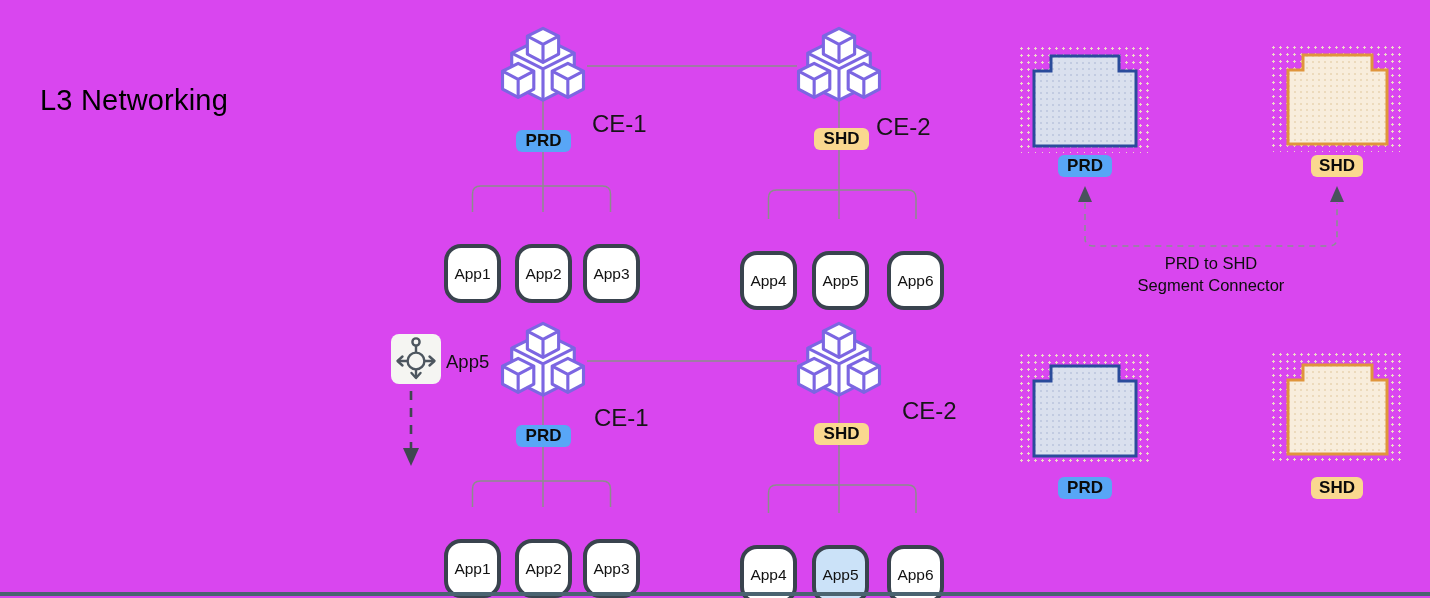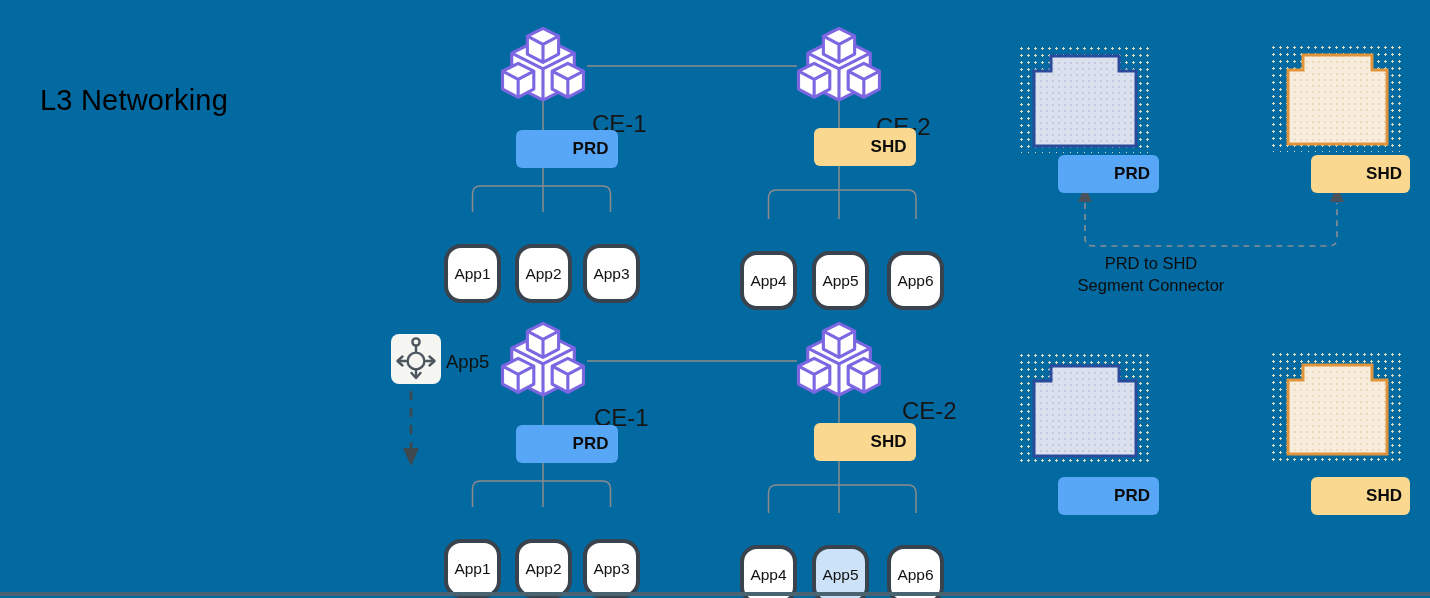--- a/index.html
+++ b/index.html
@@ -1,24 +1,24 @@
 <!DOCTYPE html>
 <html><head>
 <meta charset="utf-8">
 <style>
   html,body{margin:0;padding:0;background:#fff;}
   body{font-family:"Liberation Sans", sans-serif;}
-  #stage{position:relative;width:1430px;height:598px;background:#0369a1;overflow:hidden;}
+  #stage{position:relative;width:1430px;height:598px;background:#d946ef;overflow:hidden;}
   .layer-lines{position:absolute;left:0;top:0;z-index:1;}
   .node{position:absolute;z-index:3;}
   .row-title{position:absolute;z-index:3;font-size:29px;color:#000;letter-spacing:.2px;}
   .cluster-svg{position:absolute;z-index:2;}
   .ce-label{position:absolute;z-index:3;font-size:24px;color:#161616;}
-  .badge{position:absolute;z-index:4;height:38px;border-radius:6px;font-weight:bold;
-         font-size:17px;display:flex;align-items:center;justify-content:center;color:#0b0b0b;padding-left:47px;}
+  .badge{position:absolute;z-index:4;height:22px;border-radius:6px;font-weight:bold;
+         font-size:17px;display:flex;align-items:center;justify-content:center;color:#0b0b0b;}
   .badge.blue{background:#58A6F6;}
   .badge.yellow{background:#FAD88F;}
   .app{position:absolute;z-index:3;width:57px;height:59px;box-sizing:border-box;
        border:4.5px solid #39434E;border-radius:17px;background:#fff;
        display:flex;align-items:center;justify-content:center;font-size:15.5px;color:#111;margin-top:33px;}
   .app.highlight{background:#CBE2F8;}
   .texture{position:absolute;z-index:2;
        background-image:radial-gradient(#EFE9C6 1.1px, rgba(255,255,255,0) 1.2px);
        background-size:7px 7px;opacity:.9;}
   .seg-svg{position:absolute;z-index:3;}
@@ -116,21 +116,21 @@
     <path d="M19 2 H87 V17 H104 V92 H2 V17 H19 Z" fill="url(#dotsPRD)" stroke="#2A4B9B" stroke-width="3"></path>
   </svg>
   <div class="badge blue" style="left:1058px;top:155px;width:54px;">PRD</div>
 
   <div class="texture" style="left:1270px;top:44px;width:132px;height:108px;"></div>
   <svg class="seg-svg" style="left:1286px;top:53px;" width="103" height="93" viewBox="0 0 103 93">
     <path d="M17 2 H86 V17 H101 V91 H2 V17 H17 Z" fill="url(#dotsSHD)" stroke="#E0953C" stroke-width="3"></path>
   </svg>
   <div class="badge yellow" style="left:1311px;top:155px;width:52px;">SHD</div>
 
-  <div class="conn-label" style="left:1040px;top:253px;width:222px;text-align:center;">
+  <div class="conn-label" style="left:1100px;top:253px;width:222px;text-align:center;">
     <div>PRD to SHD</div>
     <div>Segment Connector</div>
   </div>
 
 
   <div class="svc-bg" style="left:391px;top:334px;"></div>
   <svg class="node" style="left:392px;top:335px;" width="48" height="48" viewBox="0 0 48 48">
     <g stroke="#4D565F" stroke-width="2.4" fill="none" stroke-linecap="round" stroke-linejoin="round">
       <circle cx="24" cy="7" r="3.6"></circle>
       <line x1="24" y1="10.8" x2="24" y2="16.8"></line>

